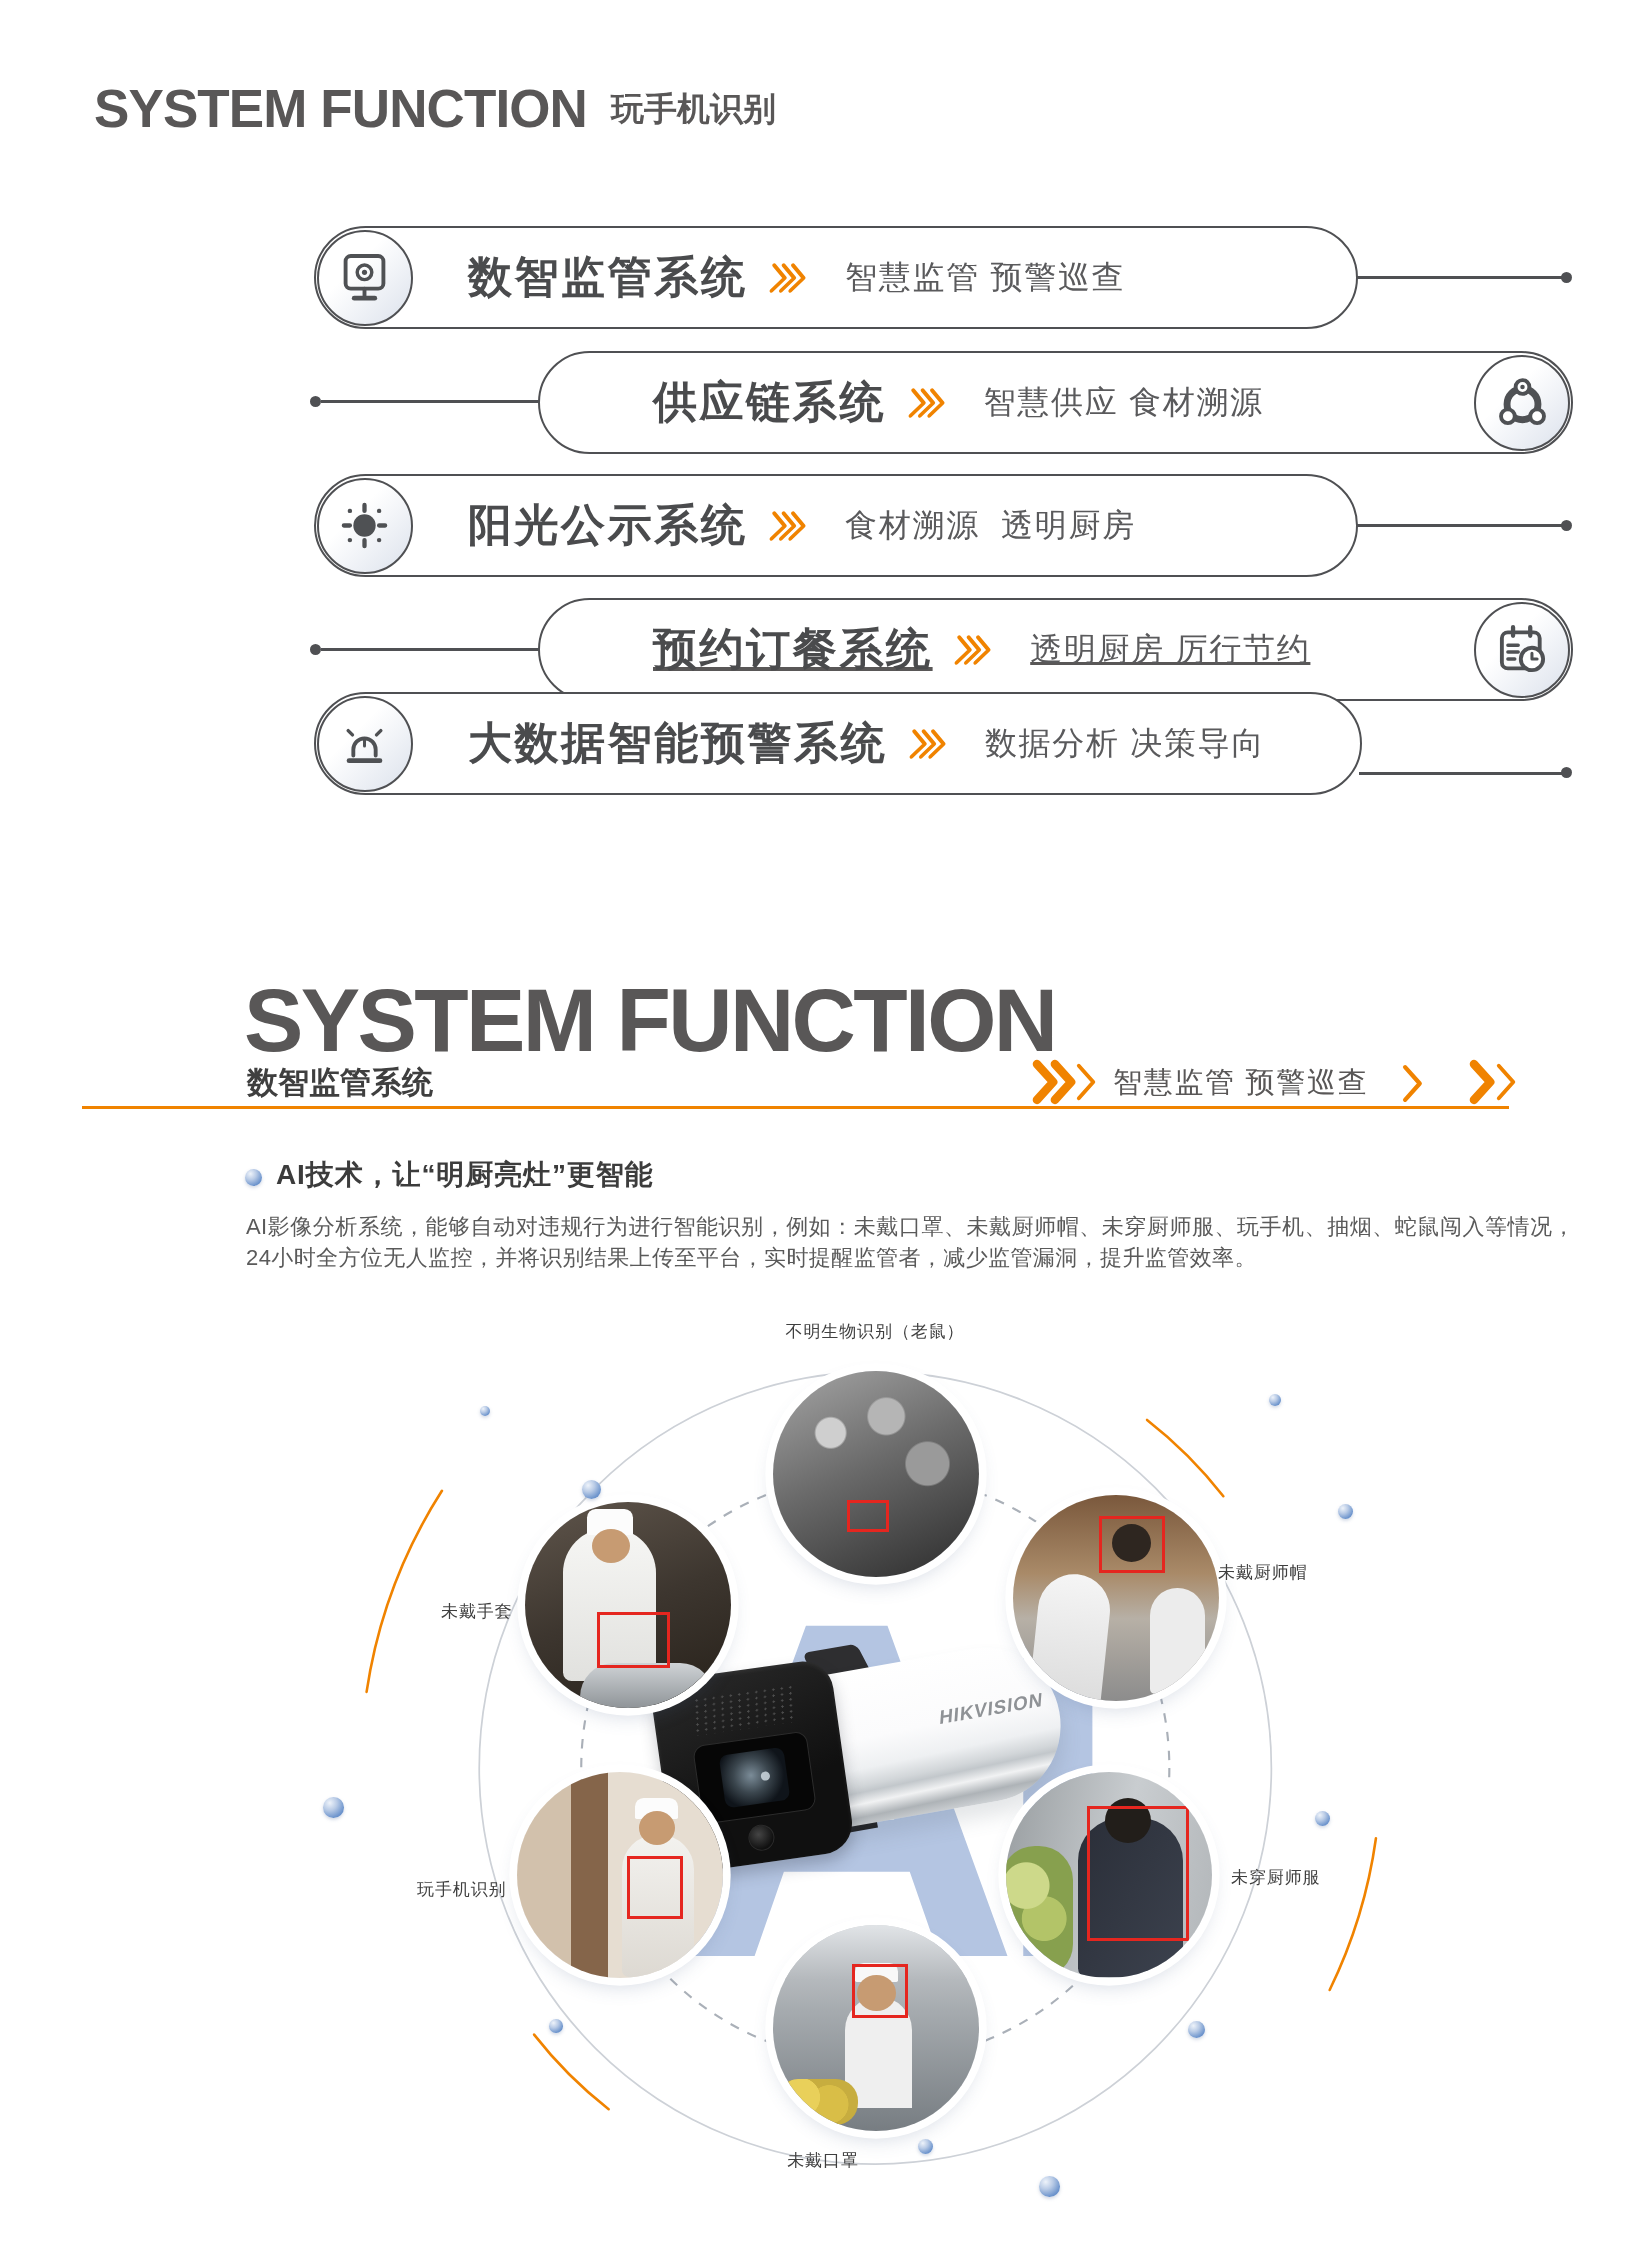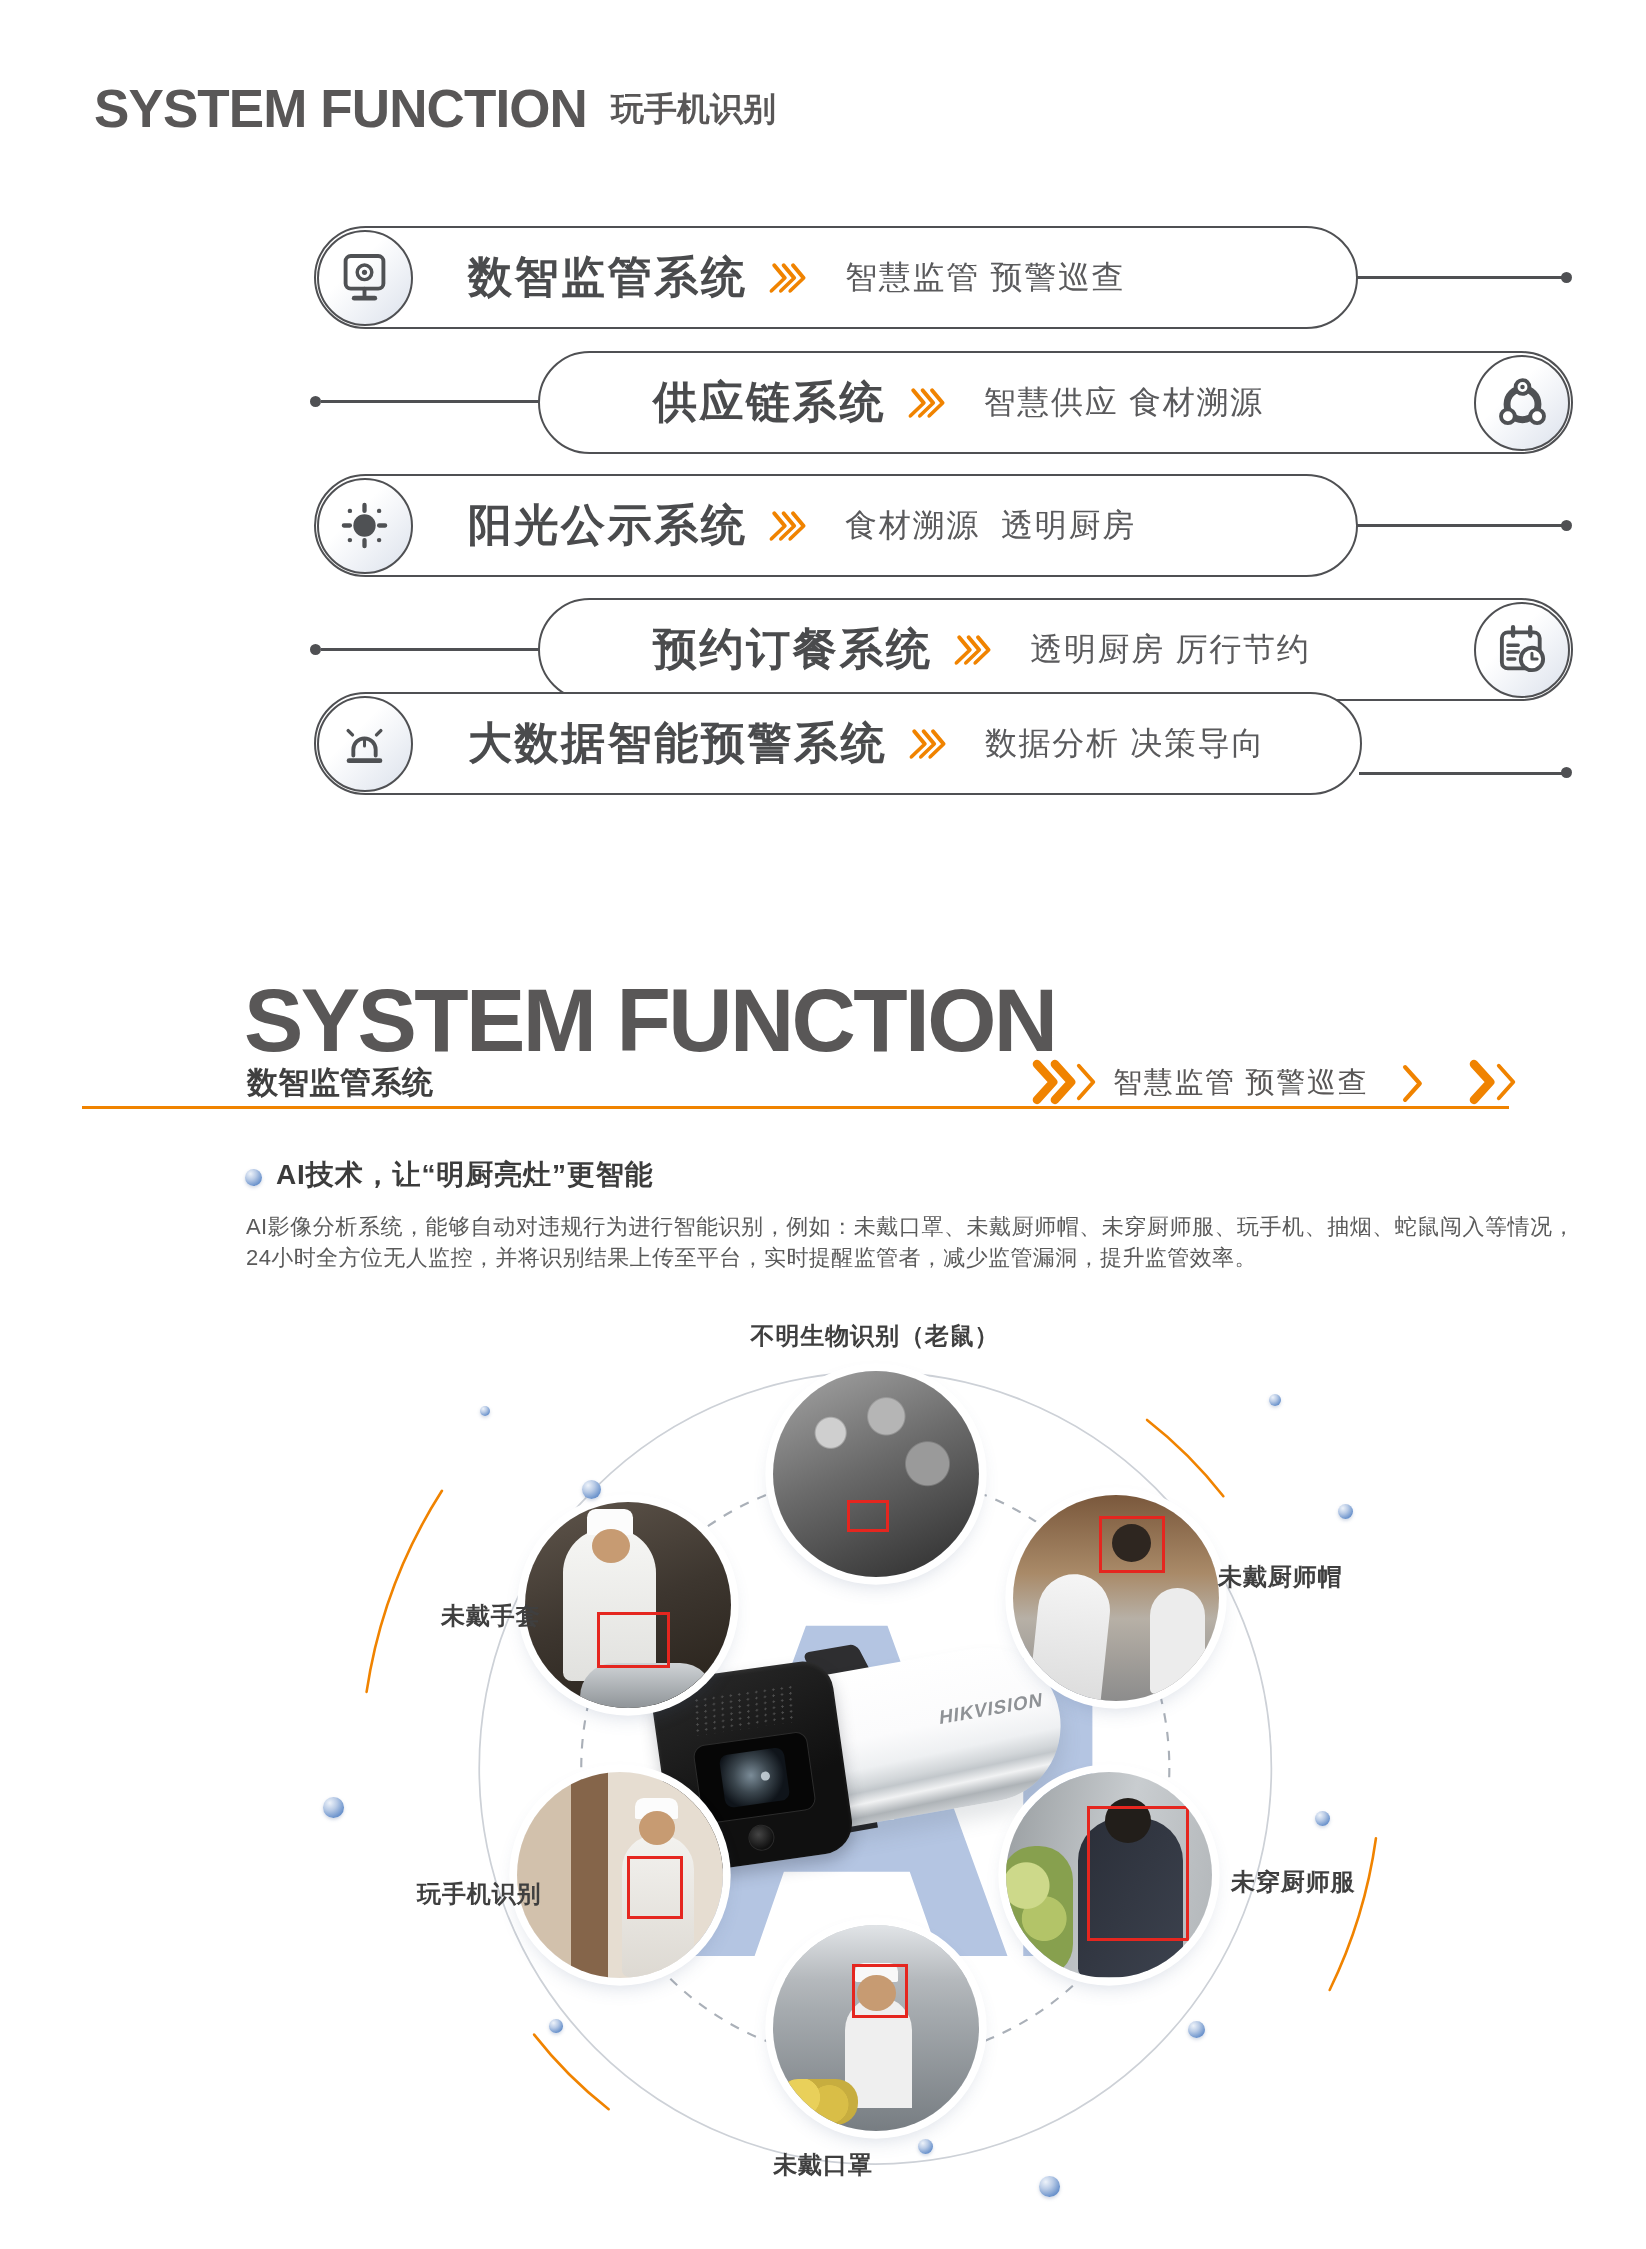--- a/index.html
+++ b/index.html
@@ -72,21 +72,21 @@
      background:radial-gradient(circle at 40% 35%,#454545,#101010 70%);}
   .cam-brand{position:absolute;left:305px;top:63px;transform:rotate(-8deg) skewX(-14deg);
      font-size:19px;font-weight:700;color:#8f9296;letter-spacing:0.9px;}
 
   .photo{position:absolute;width:206px;height:206px;border-radius:50%;overflow:hidden;z-index:4;
      box-shadow:0 0 0 7.7px #fff,0 8.6px 19px rgba(70,90,130,.22);}
   .ph-bg{position:absolute;left:0;top:0;width:100%;height:100%;}
   .detect-box{position:absolute;border:3.4px solid #e5261f;z-index:3;background:rgba(0,0,0,0);}
   .ph-shape{position:absolute;}
 
-  .dg-label{position:absolute;z-index:6;font-size:24px;color:#3f3f3f;letter-spacing:0.9px;white-space:nowrap;font-weight:bold;}
+  .dg-label{position:absolute;z-index:6;font-size:17px;color:#3f3f3f;letter-spacing:0.9px;white-space:nowrap;}
   .dg-label.centered{transform:translateX(-50%);}
 
   .bdot{position:absolute;z-index:5;}
 </style>
 </head>
 <body>
 
 <div id="page">
 
   <div class="hdr">
@@ -165,21 +165,21 @@
             <path d="M19 7 L33 22 L19 37"></path>
             <path d="M30 7 L44 22 L30 37"></path>
           </g>
         </svg>
     </div>
     <div class="pill-sub">食材溯源  透明厨房</div>
   </div>
 
   <div class="conn" style="left:321px;top:648px;width:221px;"></div>
   <div class="conn-dot" style="left:310px;top:644px;"></div>
-  <div class="pill icon-right" style="left:538px;top:598px;width:1035px;">
+  <div class="pill icon-right" style="left:538px;top:598px;width:1035px;text-decoration:underline;">
     <div class="pill-title">预约订餐系统</div>
     <div class="pill-chev">
       <svg width="41" height="38" viewBox="0 0 48 44">
           <g transform="skewX(-6)" stroke="#F08300" stroke-width="4.5" fill="none" stroke-linecap="round" stroke-linejoin="round">
             <path d="M8 7 L22 22 L8 37"></path>
             <path d="M19 7 L33 22 L19 37"></path>
             <path d="M30 7 L44 22 L30 37"></path>
           </g>
         </svg>
     </div>

